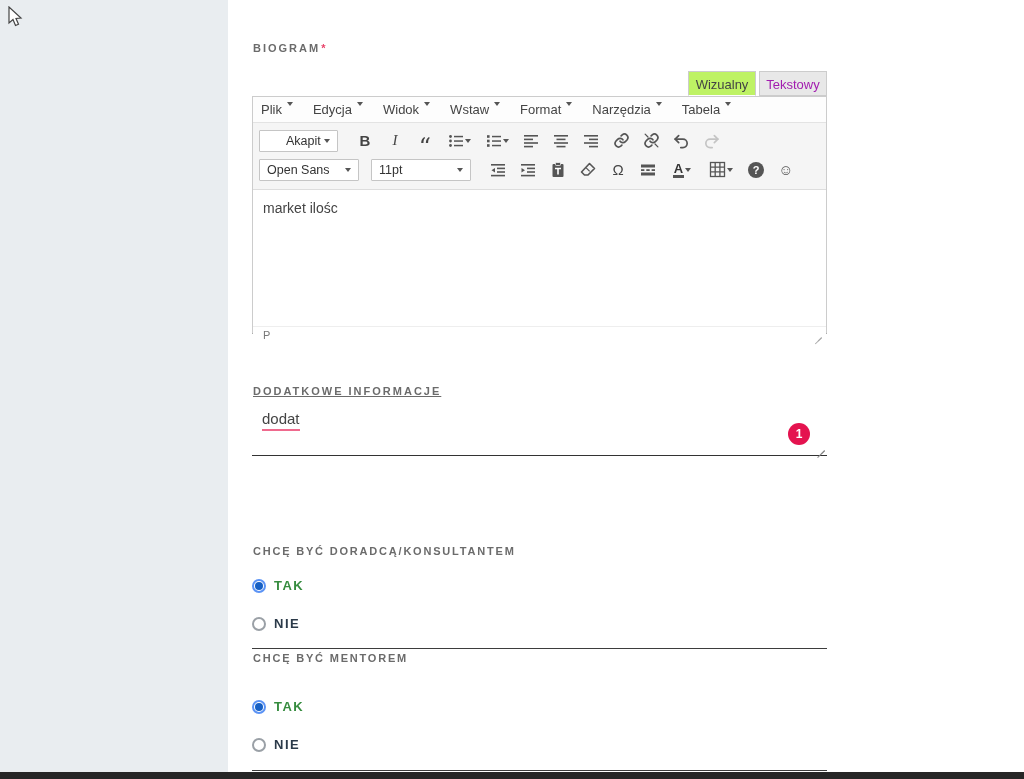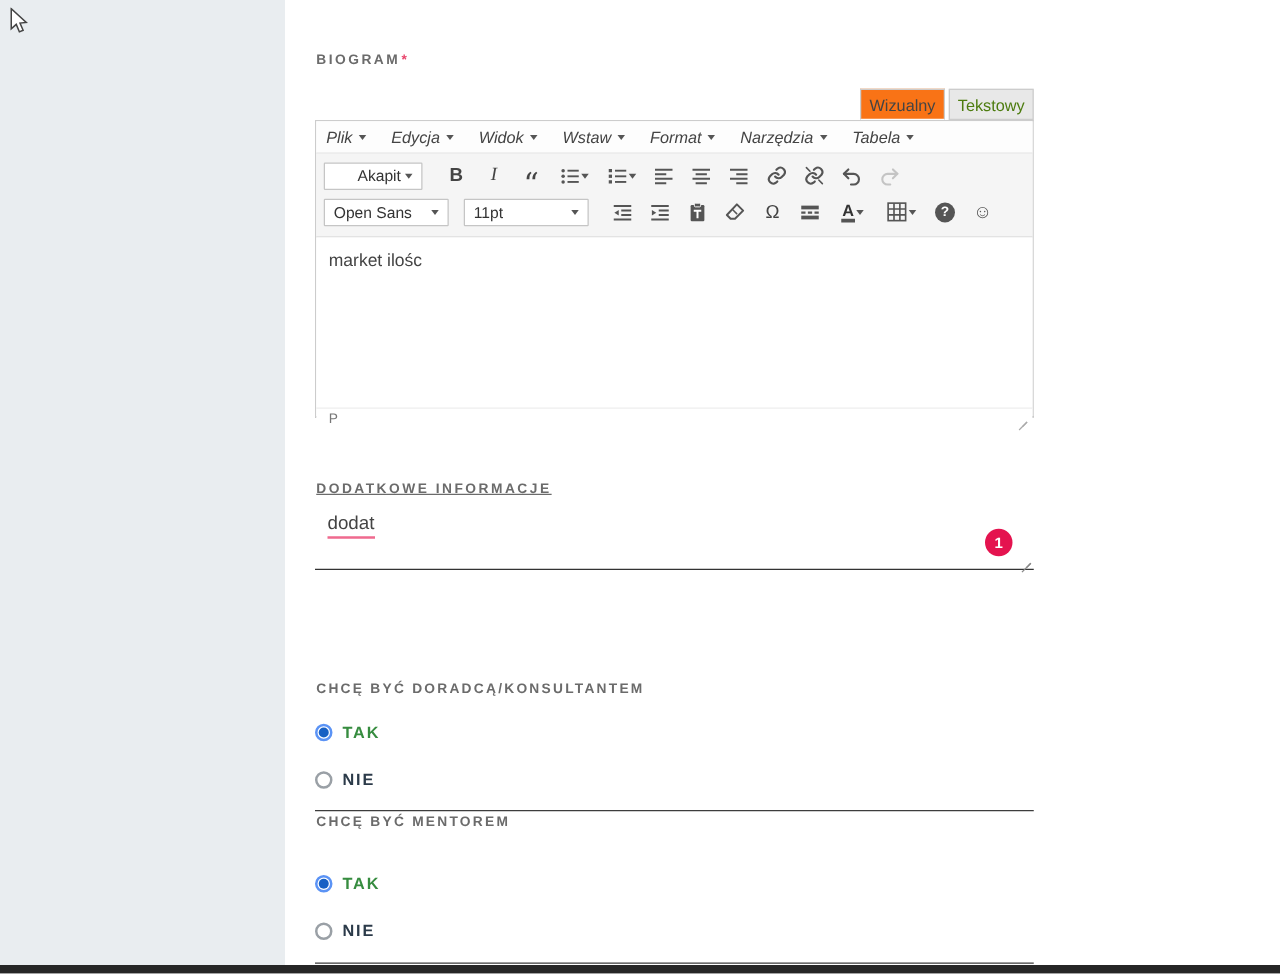--- a/index.html
+++ b/index.html
@@ -12,30 +12,30 @@
 
   
   .bottom-edge { position:absolute; left:0; top:772px; width:1024px; height:7px; background:#262626; }
 
   
   .field-label { position:absolute; font-size:11px; font-weight:bold; letter-spacing:2px; color:#6b6b6b; }
   .req { color:#e8436a; letter-spacing:0; margin-left:1px; }
 
   
   .tabs { position:absolute; left:252px; top:71px; width:575px; height:25px; }
-  .tab { position:absolute; top:0; height:25px; font-size:13px; color:#4d7c0f; text-align:center; line-height:25px; border:1px solid #ccc; }
-  .tab.active { background:#f97316; border-bottom:1px solid #fdfdfd; color:#444; }
+  .tab { position:absolute; top:0; height:25px; font-size:13px; color:#a21caf; text-align:center; line-height:25px; border:1px solid #ccc; }
+  .tab.active { background:#bef264; border-bottom:1px solid #fdfdfd; color:#444; }
   .tab.inactive { background:#e8e8e8; }
   .tab-wizualny { right:71px; width:68px; }
   .tab-tekstowy { right:0; width:68px; }
 
   
   .editor { position:absolute; left:252px; top:96px; width:575px; height:238px; border:1px solid #ccc; border-bottom:1px solid #8f8f8f; background:#fff; }
   .menubar { height:26px; background:#fdfdfd; border-bottom:1px solid #e3e3e3; display:flex; align-items:center; padding:0 8px; gap:20px; }
-  .menu-item { font-size:13px; color:#444; display:flex; align-items:center; gap:5px; cursor:default;font-style:italic; }
+  .menu-item { font-size:13px; color:#444; display:flex; align-items:flex-start; gap:5px; cursor:default; }
   .caret { width:0; height:0; border-left:3.5px solid transparent; border-right:3.5px solid transparent; border-top:4px solid #555; display:inline-block; }
   .toolbars { background:#f5f5f5; border-bottom:1px solid #ddd; padding:3px 6px 5px 6px; }
   .tbrow { display:flex; align-items:center; height:29px; gap:4px; }
   .tb-select { background:#fff; border:1px solid #c5c5c5; height:22px; display:flex; align-items:center; justify-content:space-between; padding:0 7px; font-size:12.5px; color:#333; border-radius:1px; }
   .sel-format { width:79px; margin-right:10px;padding-left:26px; }
   .sel-font { width:100px; margin-right:8px; }
   .sel-size { width:100px; margin-right:10px; }
   .tb-btn { width:26px; height:24px; display:flex; align-items:center; justify-content:center; color:#555; font-size:14px; border-radius:2px; position:relative; }
   .glyph-b { font-weight:bold; font-size:15px; color:#444; }
   .glyph-i { font-style:italic; font-family:"Liberation Serif", serif; font-size:15px; color:#444; }

